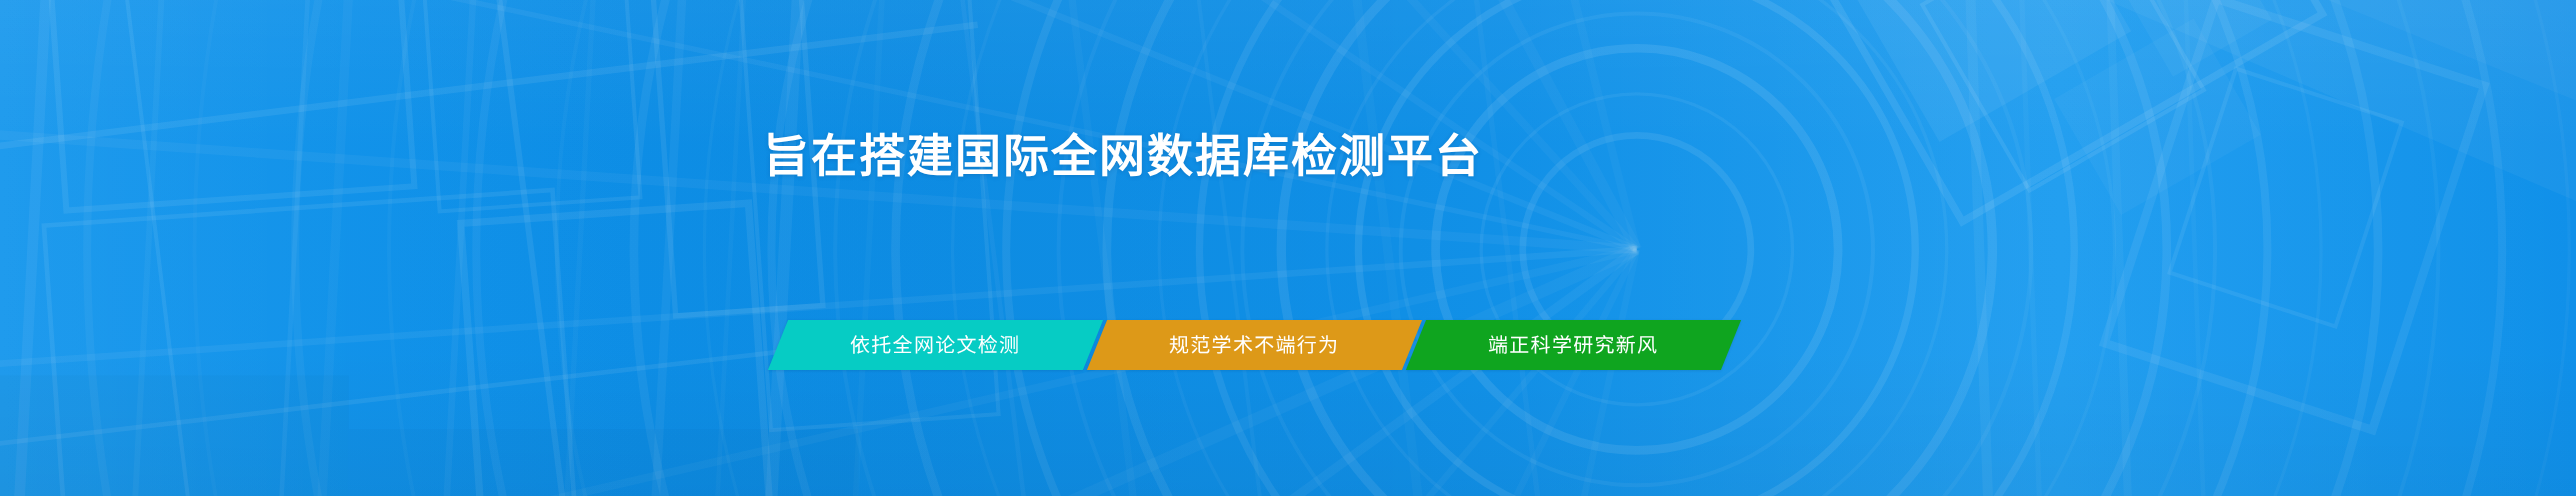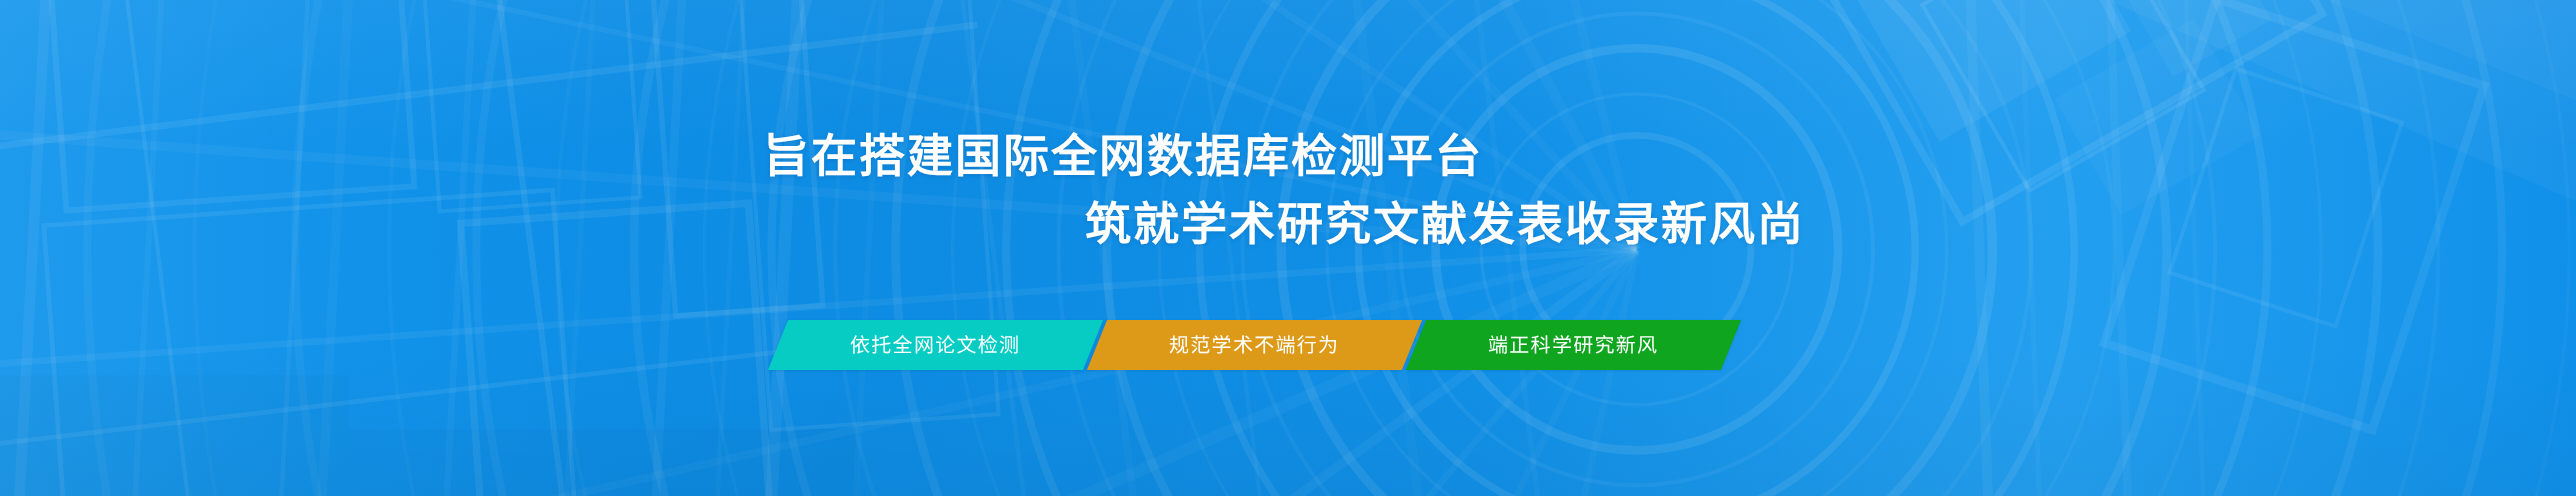--- a/index.html
+++ b/index.html
@@ -282,21 +282,20 @@
       </g>
 
     </g>
   </svg>
 
   <div class="bg-layer" id="bg-sheen"></div>
   <div class="bg-layer" id="bg-vignette"></div>
 
   <div id="headline">
     <div class="head-line" id="head-line-1" style="color: rgb(255, 255, 255);">旨在搭建国际全网数据库检测平台</div>
-    <div class="head-line" id="head-line-2" style="color: rgb(255, 255, 255);">筑就学术研究文献发表收录新风尚</div>
   </div>
 
   <div id="badge-strip">
 
     <div class="badge" id="badge-0" style="background:#06ccc4">
       <span class="badge-label" style="color: rgb(255, 255, 255);">依托全网论文检测</span>
     </div>
 
     <div class="badge" id="badge-1" style="background:#dd9918">
       <span class="badge-label" style="color: rgb(255, 255, 255);">规范学术不端行为</span>

